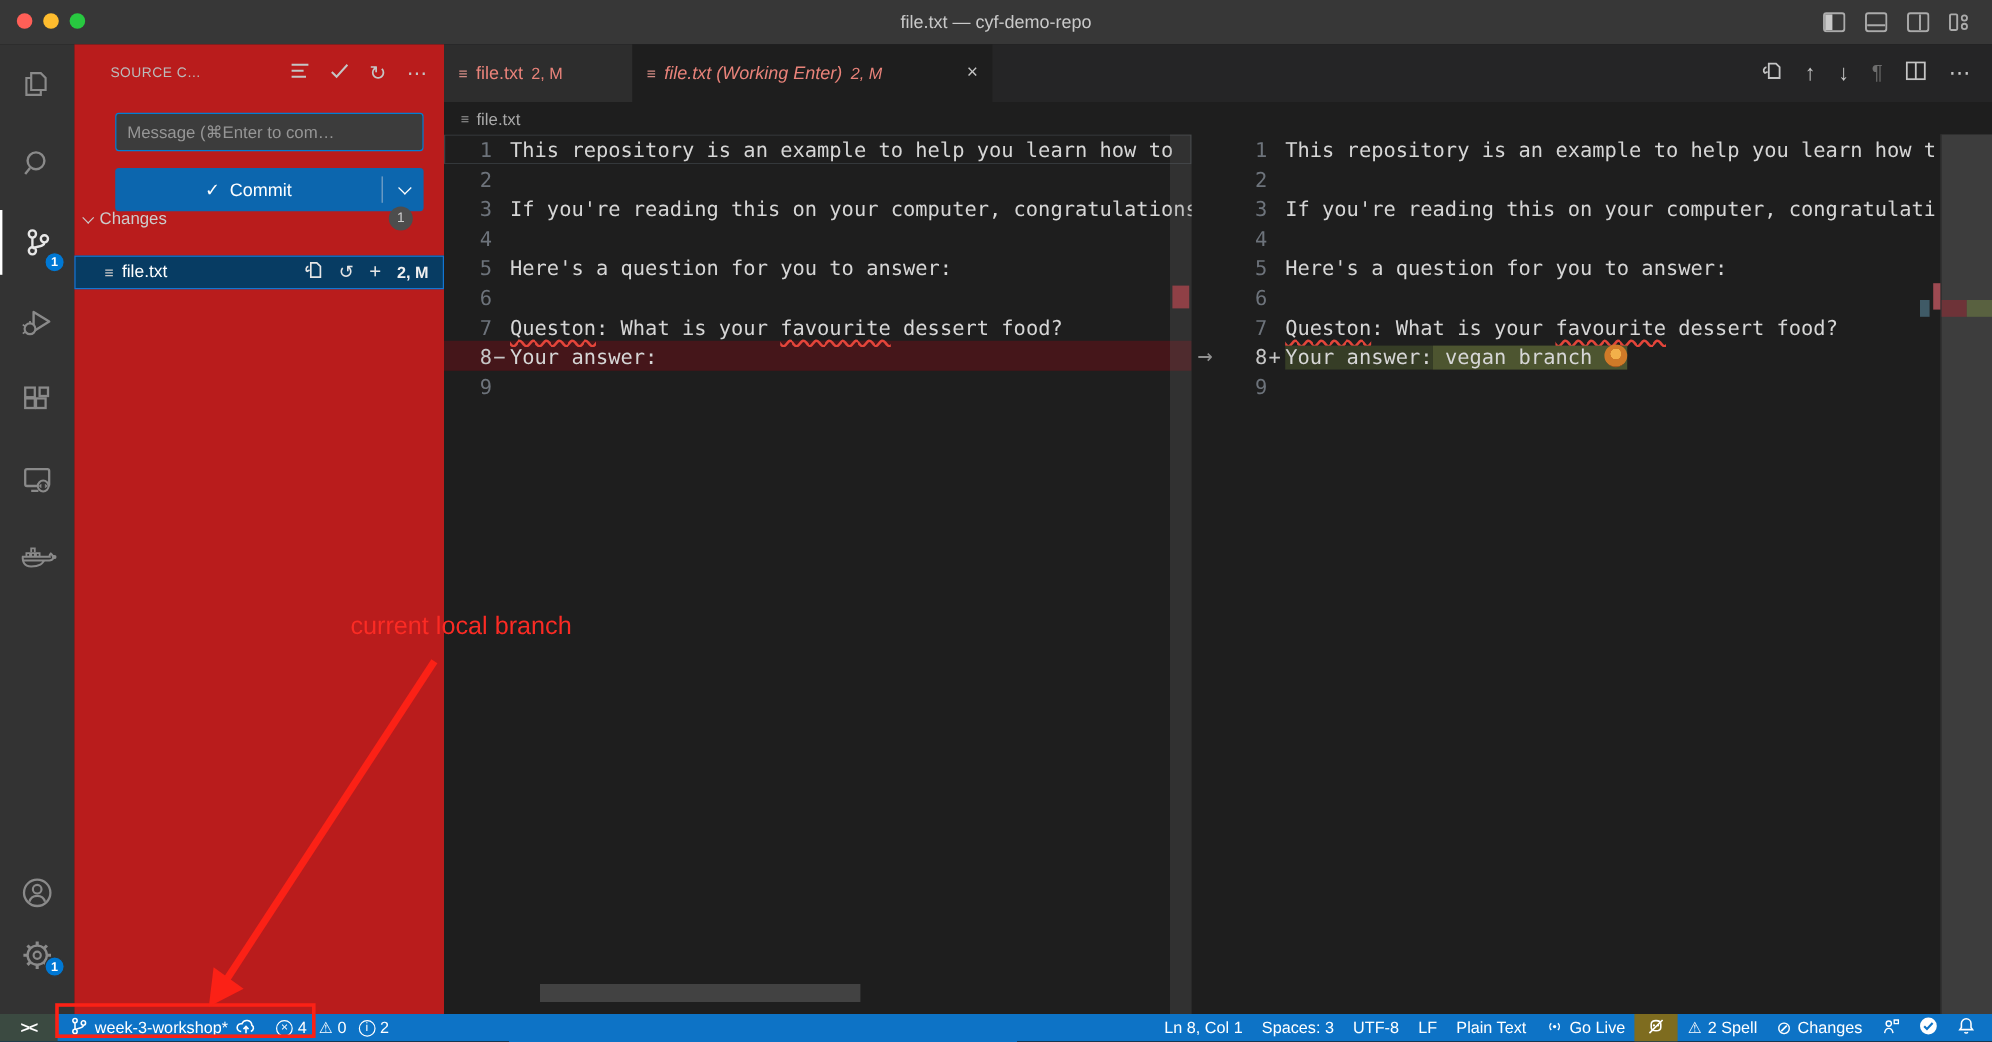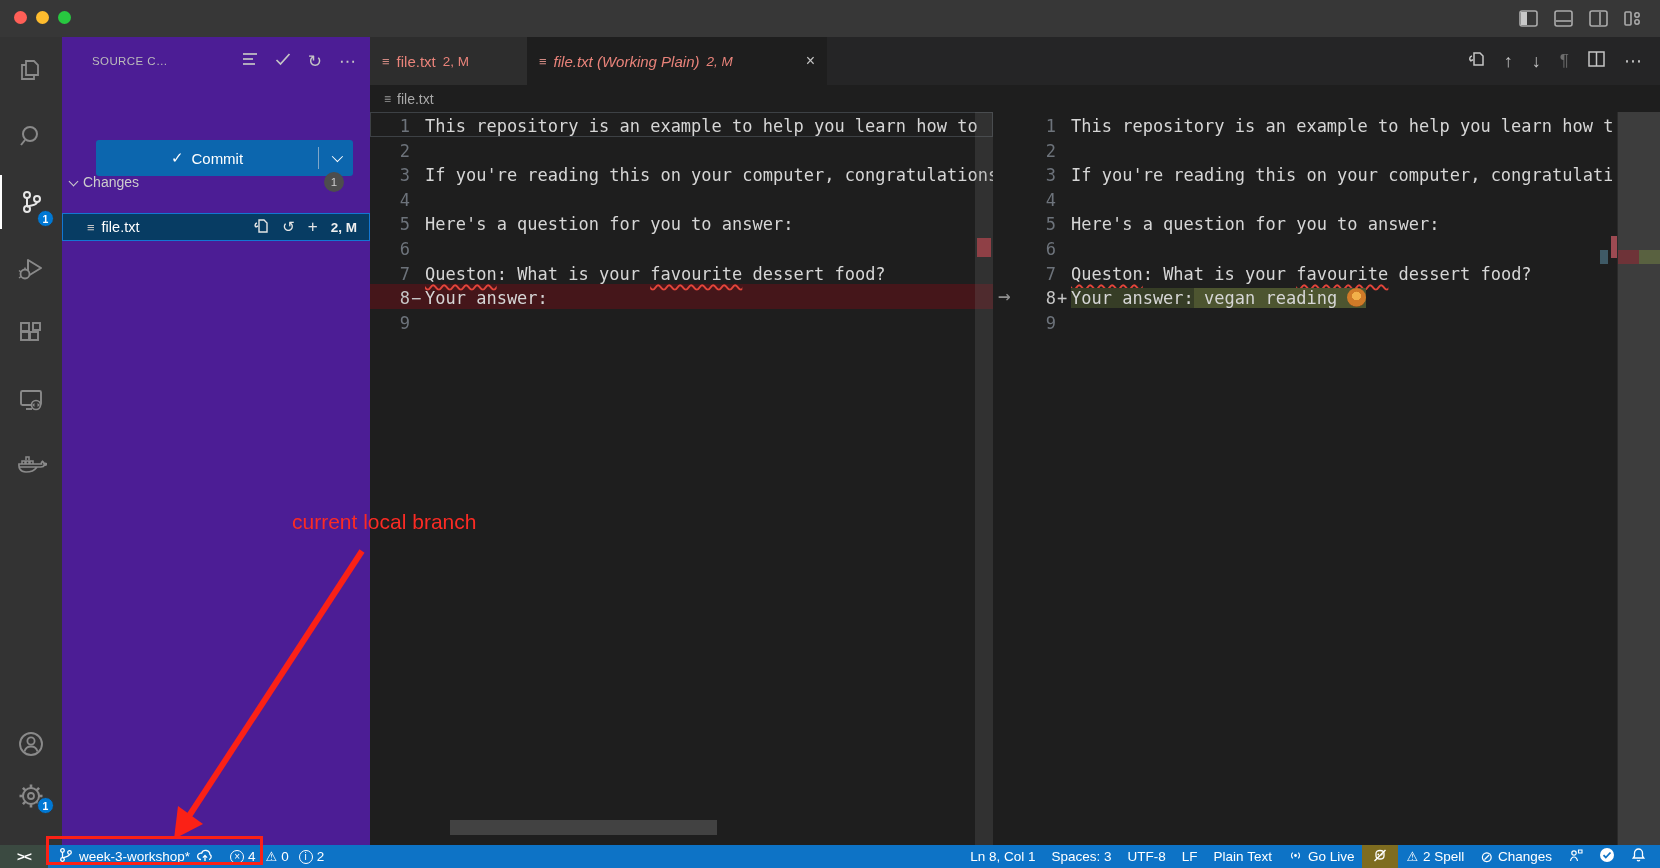--- a/index.html
+++ b/index.html
@@ -21,21 +21,21 @@
   .activitybar { position:absolute; left:0; top:37px; width:62px; height:808px; background:#333333; }
   .ab-item { position:relative; width:62px; height:66px; display:flex; align-items:center; justify-content:center; color:#8a8a8a; }
   .ab-item.active { color:#e7e7e7; }
   .ab-indicator { position:absolute; left:0; top:6px; width:2px; height:54px; background:#ffffff; }
   .ab-bottom { position:absolute; bottom:23px; left:0; width:62px; }
   .badge { position:absolute; right:8px; bottom:8px; min-width:17px; height:17px; border-radius:9px;
            background:#0078d4; color:#fff; font-size:10.5px; font-weight:bold;
            display:flex; align-items:center; justify-content:center; padding:0 3px; border:1.5px solid #333; }
 
   
-  .sidebar { position:absolute; left:62px; top:37px; width:308px; height:808px; background:#4c1d95; }
+  .sidebar { position:absolute; left:62px; top:37px; width:308px; height:808px; background:#b91c1c; }
   .sb-header { position:absolute; left:0; top:0; width:100%; height:48px; display:flex; align-items:center; padding:0 14px 0 30px; }
   .sb-title { font-size:11.5px; letter-spacing:.4px; color:#bbbbbb; flex:0 0 auto; }
   .sb-actions { margin-left:auto; display:flex; gap:17px; color:#c5c5c5; align-items:center; }
   .msg-input { position:absolute; left:34px; top:57px; width:257px; height:32px; background:#3c3c3c;
                border:1px solid #007fd4; border-radius:3px; color:#cccccc; font-size:14px; padding:0 9px;
                font-family:"Liberation Sans",sans-serif; outline:none; }
   .msg-input::placeholder { color:#969696; }
   .commit-btn { position:absolute; left:34px; top:103px; width:257px; height:36px; background:#0c66ae;
                 border-radius:3px; display:flex; align-items:center; color:#ffffff; font-size:15px; cursor:pointer; }
   .commit-main { flex:1; display:flex; align-items:center; justify-content:center; gap:8px; }
@@ -115,20 +115,21 @@
 <body>
 
 <div class="stage">
 
   <div class="titlebar">
     <div class="lights">
       <span class="light red"></span>
       <span class="light yellow"></span>
       <span class="light green"></span>
     </div>
+    <div class="win-title">file.txt — cyf-demo-repo</div>
     <div class="tb-icons">
       <span>
           <svg width="19" height="17" viewBox="0 0 19 17">
             <rect x="1" y="1" width="17" height="15" rx="2" fill="none" stroke="currentColor" stroke-width="1.6"></rect>
             <rect x="2" y="2" width="6" height="13" fill="#c9c9c9"></rect>
           </svg>
         </span>
       <span>
           <svg width="19" height="17" viewBox="0 0 19 17">
             <rect x="1" y="1" width="17" height="15" rx="2" fill="none" stroke="currentColor" stroke-width="1.6"></rect>
@@ -240,20 +241,21 @@
               <line x1="1" y1="7" x2="11" y2="7" stroke="currentColor" stroke-width="1.7"></line>
               <line x1="1" y1="12" x2="13" y2="12" stroke="currentColor" stroke-width="1.7"></line>
             </svg></span>
         <span><svg width="16" height="14" viewBox="0 0 16 14">
               <path d="M1.5 8l4 4 9-10" fill="none" stroke="currentColor" stroke-width="1.7"></path>
             </svg></span>
         <span style="font-size:17px;">↻</span>
         <span style="font-size:17px;">⋯</span>
       </span>
     </div>
+    <input class="msg-input" placeholder="Message (⌘Enter to com…" style="">
     <div class="commit-btn">
       <span class="commit-main">
         <span>✓</span>
         <span>Commit</span>
       </span>
       <span class="commit-sep"></span>
       <span class="commit-drop">
           <span class="chev"></span>
         </span>
     </div>
@@ -279,21 +281,21 @@
 
   <div class="editorarea">
     <div class="tabsrow">
       <div class="tab tab-1">
         <span class="ticon">≡</span>
         <span>file.txt</span>
         <span class="tstatus">2, M</span>
       </div>
       <div class="tab tab-2">
         <span class="ticon">≡</span>
-        <span>file.txt (Working Plain)</span>
+        <span>file.txt (Working Enter)</span>
         <span class="tstatus">2, M</span>
         <span class="tab-close">×</span>
       </div>
       <div class="ed-toolbar">
         <span><svg width="18" height="18" viewBox="0 0 18 18">
               <path d="M7 3h6l3 3v9H7z" fill="none" stroke="currentColor" stroke-width="1.5"></path>
               <path d="M5 6c-2.5.6-3 3.6-1.2 4.8l2.2-1" fill="none" stroke="currentColor" stroke-width="1.5"></path>
             </svg></span>
         <span style="font-size:18px;">↑</span>
         <span style="font-size:18px;">↓</span>
@@ -395,21 +397,21 @@
             <span class="code"></span>
           </div>
         <div class="row">
             <span class="ln">7</span>
             <span class="sign"></span>
             <span class="code"><span class="squiggle">Queston</span><span>: What is your </span><span class="squiggle">favourite</span><span> dessert food?</span></span>
           </div>
         <div class="row added">
             <span class="ln">8</span>
             <span class="sign">+</span>
-            <span class="code"><span class="added-line-bg">Your answer:</span><span class="added-word-bg"><span> vegan reading </span><span class="emoji-mooncake"></span></span></span>
+            <span class="code"><span class="added-line-bg">Your answer:</span><span class="added-word-bg"><span> vegan branch </span><span class="emoji-mooncake"></span></span></span>
           </div>
         <div class="row">
             <span class="ln">9</span>
             <span class="sign"></span>
             <span class="code"></span>
           </div>
       </div>
 
       <div class="vscroll-left"></div>
       <div class="ruler-mark" style="left:607px; top:126px; width:14px; height:19px; background:#8f4046;"></div>

